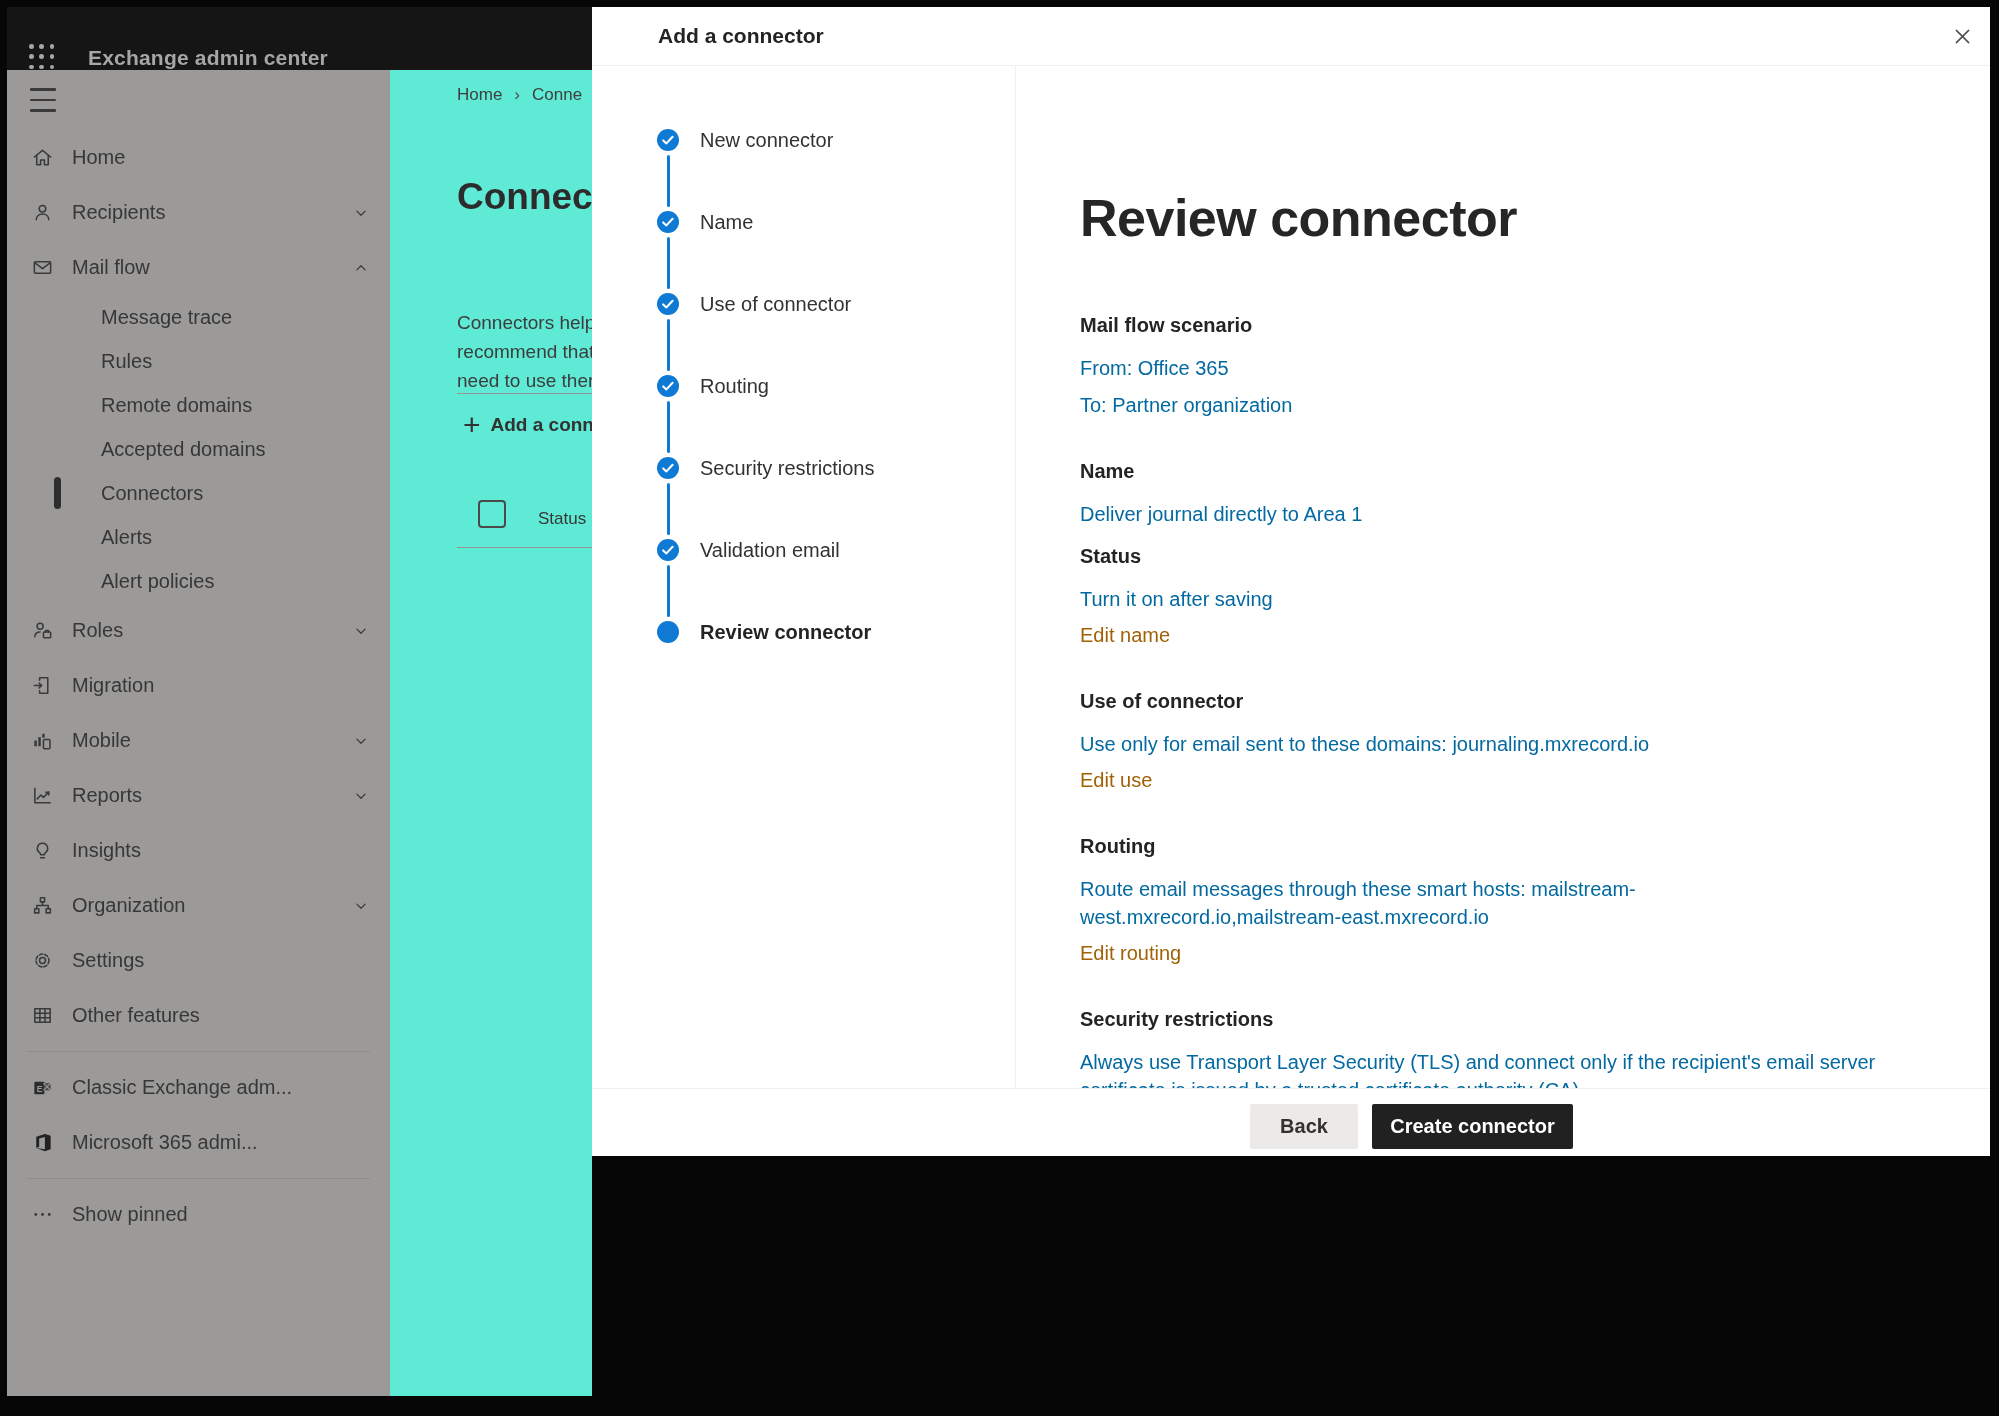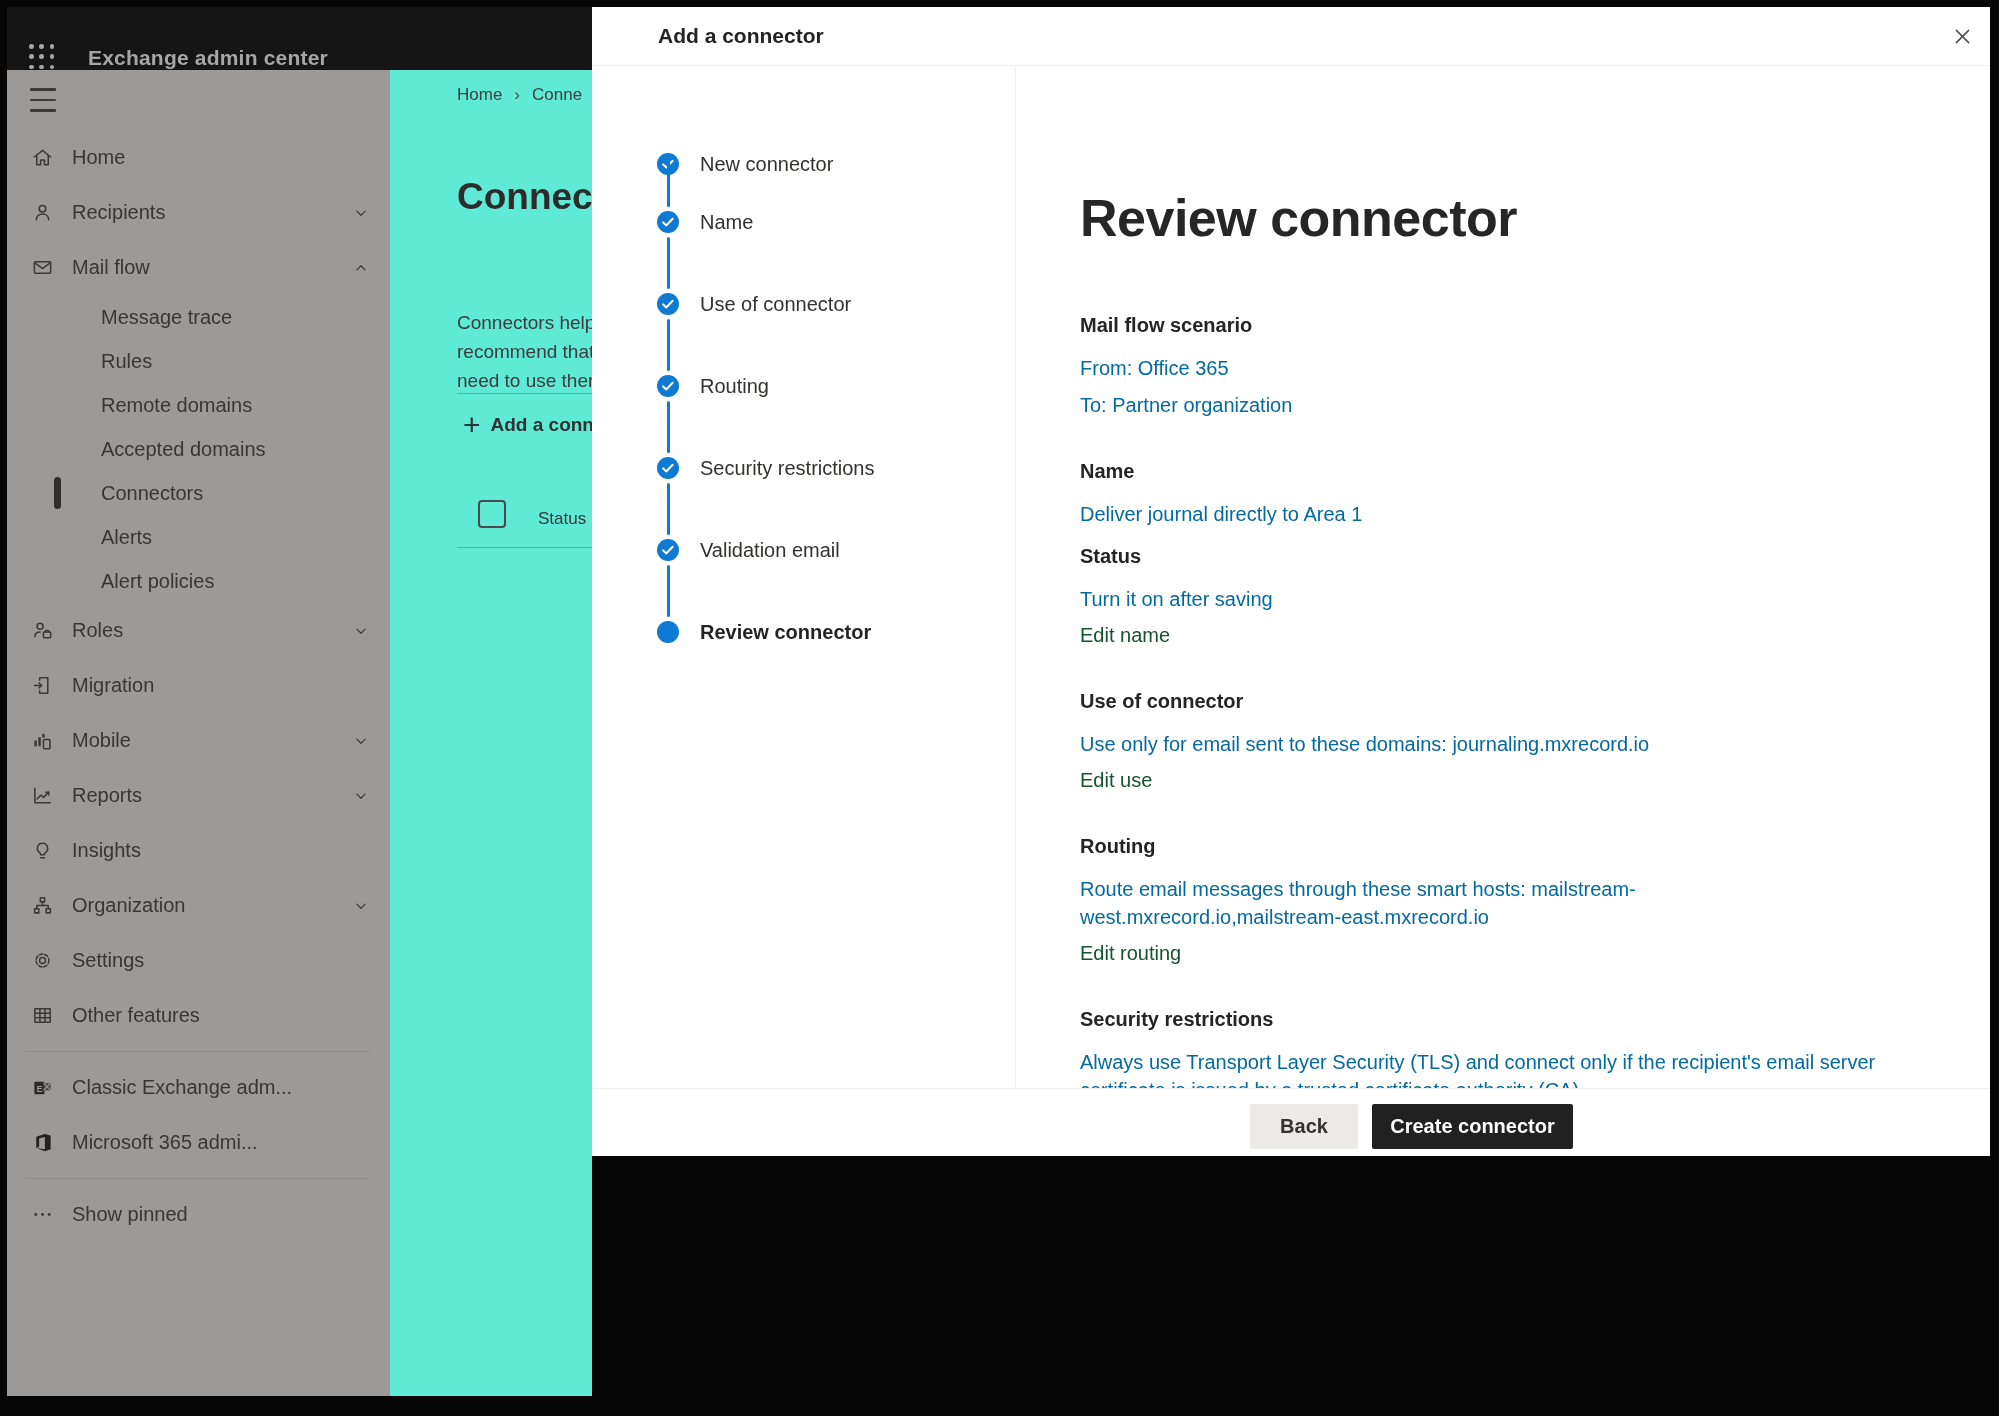--- a/index.html
+++ b/index.html
@@ -68,21 +68,21 @@
   
   .content{flex:1 1 auto;padding:121px 60px 0 64px;overflow:hidden;}
   .review-title{font-size:52px;line-height:62px;font-weight:700;color:#262626;margin:0;letter-spacing:-.5px;}
   .sections{max-width:810px;}
   .section{margin-top:38px;}
   .section:first-child{margin-top:62px;}
   .sec-h{font-size:20px;line-height:28px;font-weight:700;color:#242424;}
   .sec-sub{font-size:20px;line-height:28px;font-weight:700;color:#242424;margin-top:14px;}
   .sec-t{font-size:20px;line-height:28px;color:#0369a1;margin-top:15px;}
   .sec-t + .sec-t{margin-top:9px;}
-  .sec-link{font-size:20px;line-height:28px;color:#14532d;margin-top:8px;cursor:pointer;width:max-content;}
+  .sec-link{font-size:20px;line-height:28px;color:#a16207;margin-top:8px;cursor:pointer;width:max-content;}
 
   
   .panel-footer{position:relative;flex:0 0 67px;border-top:1px solid #f1f0ee;}
   .btn{position:absolute;top:15px;height:45px;display:flex;align-items:center;justify-content:center;
        font-size:20px;font-weight:600;border-radius:2px;cursor:pointer;user-select:none;}
   .btn-back{left:658px;width:108px;background:#ebeae8;color:#333231;}
   .btn-create{left:780px;width:201px;background:#212121;color:#ffffff;}
 </style>
 </head>
 <body>
@@ -316,21 +316,21 @@
       <div class="panel-header">
         <div class="panel-title">Add a connector</div>
         <div class="close-btn">
           <svg viewBox="0 0 24 24">
               <path d="M5 5 L19 19 M19 5 L5 19" stroke="#4c4c4c" stroke-width="1.7" fill="none" stroke-linecap="round"></path>
             </svg>
         </div>
       </div>
       <div class="panel-body">
         <div class="stepper">
-            <div class="step" style="top: 63px; position: absolute; left: 0px; right: 0px; height: 22px; margin-top: 24px;">
+            <div class="step" style="top: 63px; position: absolute; left: 0px; right: 0px; height: 22px;">
               <span class="step-circle" style="top: 0px;"><svg viewBox="0 0 22 22">
                   <circle cx="11" cy="11" r="11" fill="#0e7ad3"></circle>
                   <path d="M6.2 11.4 L9.4 14.4 L15.6 7.8" stroke="#fff" stroke-width="2.1" fill="none" stroke-linecap="round" stroke-linejoin="round"></path>
                 </svg></span>
               <span class="step-label">New connector</span>
             </div>
             <div class="step-line" style="top: 89px; height: 52px;"></div>
             <div class="step" style="top: 145px; position: absolute; left: 0px; right: 0px; height: 22px;">
               <span class="step-circle" style="top: 0px;"><svg viewBox="0 0 22 22">
                   <circle cx="11" cy="11" r="11" fill="#0e7ad3"></circle>

